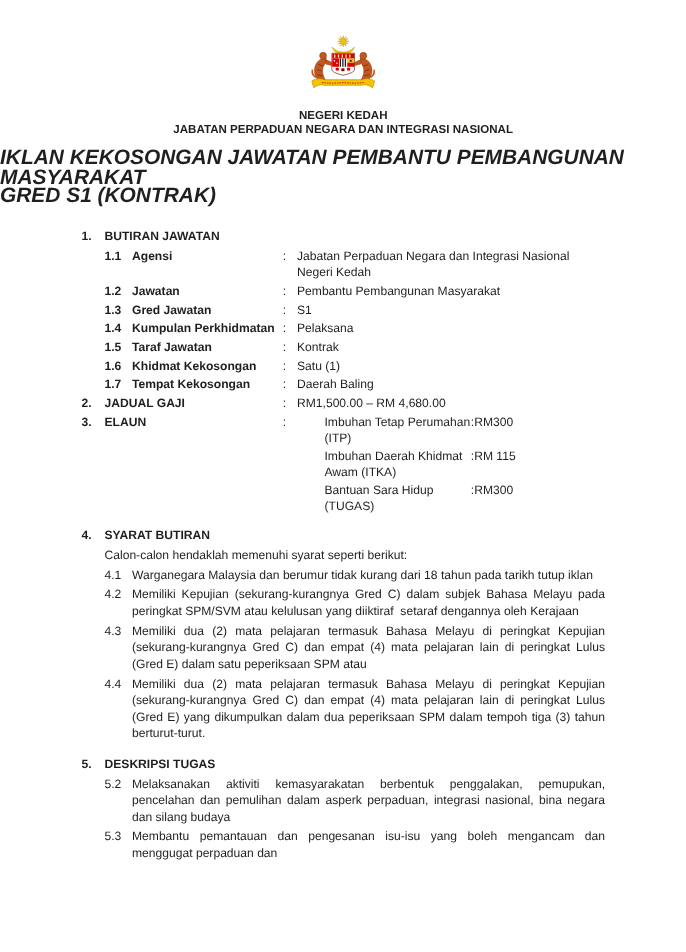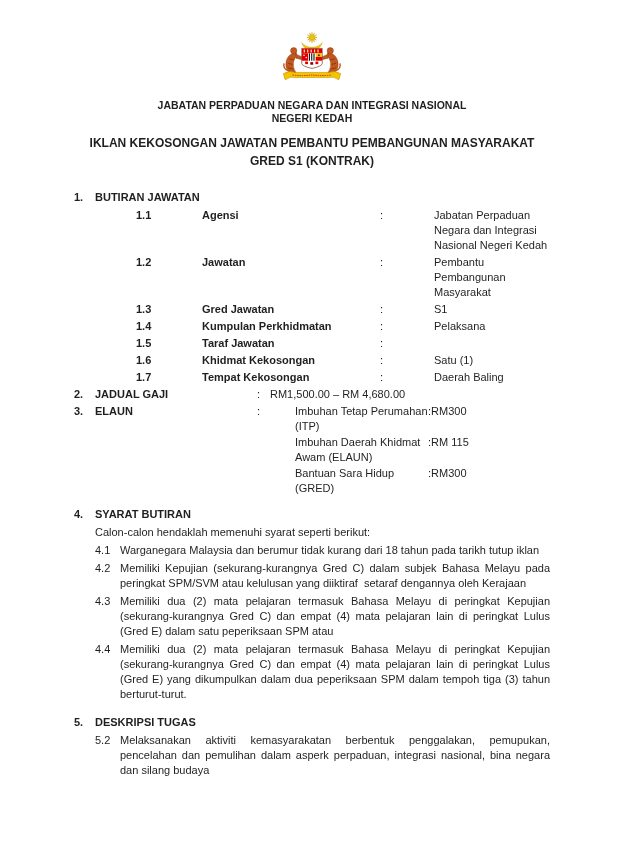--- a/index.html
+++ b/index.html
@@ -14,35 +14,36 @@
   .page { width:624px; height:865px; padding-top:30px; background:#fff; }
 
   .crest-wrap { display:flex; justify-content:center; height:62px; }
 
   .org-header {
     text-align:center; font-weight:bold;
     font-size:10.5px; line-height:12.5px;
     margin-top:7px; letter-spacing:0px;
   }
   .doc-title {
-    text-align:center; font-weight:bold;
-    font-size:12px; line-height:17.5px;
+    text-align:left; font-weight:bold;
+    font-size:19px; line-height:17.5px;
     margin-top:11px;
+    font-style:italic;
   }
 
   .content {
     margin:20px 74px 0 74px;
     font-size:11px; line-height:15px;
   }
 
   
   .sec-head { display:grid; grid-template-columns:21px 1fr; font-weight:bold; margin-bottom:3px; }
 
   
-  .kv-row { display:grid; grid-template-columns:21px 25px 137px 13px 1fr; margin-bottom:2px;gap:41px; }
+  .kv-row { display:grid; grid-template-columns:21px 25px 137px 13px 1fr; margin-bottom:2px; }
   .kv-row .num { font-weight:bold; grid-column:2; }
   .kv-row .lbl { font-weight:bold; }
 
   
   .sec-row { display:grid; grid-template-columns:21px 162px 13px 1fr; margin-bottom:2px; }
   .sec-row .num, .sec-row .lbl { font-weight:bold; }
 
   .elaun-item { display:grid; grid-template-columns:133px 1fr; margin-bottom:1px;margin-left:25px; }
 
   .sec { margin-top:2px; }
@@ -108,22 +109,22 @@
       <rect x="58" y="55" width="5" height="4.5" fill="#e00000"></rect>
       <rect x="67" y="56" width="5" height="4.5" fill="#8a0000"></rect>
       <rect x="76" y="55" width="5" height="4.5" fill="#e00000"></rect>
 
       <path d="M20 76 Q30 70 40 74 L100 74 Q110 70 120 76 L117 87 Q108 80 99 83 L41 83 Q32 80 23 87 Z" fill="#f5c400" stroke="#b98e00" stroke-width="1"></path>
       <path d="M36 78.5 Q55 80.5 70 78.5 Q88 80.5 104 78.5" fill="none" stroke="#cc2200" stroke-width="1.6" stroke-dasharray="2.5 1.5"></path>
     </svg>
   </div>
 
   <div class="org-header">
+    <div>NEGERI KEDAH</div>
     <div>JABATAN PERPADUAN NEGARA DAN INTEGRASI NASIONAL</div>
-    <div>NEGERI KEDAH</div>
   </div>
 
   <div class="doc-title">
     <div>IKLAN KEKOSONGAN JAWATAN PEMBANTU PEMBANGUNAN MASYARAKAT</div>
     <div>GRED S1 (KONTRAK)</div>
   </div>
 
   <div class="content">
 
     <div class="sec">
@@ -153,20 +154,21 @@
       <div class="kv-row">
         <span class="num">1.4</span>
         <span class="lbl">Kumpulan Perkhidmatan</span>
         <span class="colon">:</span>
         <span class="val">Pelaksana</span>
       </div>
       <div class="kv-row">
         <span class="num">1.5</span>
         <span class="lbl">Taraf Jawatan</span>
         <span class="colon">:</span>
+        <span class="val">Kontrak</span>
       </div>
       <div class="kv-row">
         <span class="num">1.6</span>
         <span class="lbl">Khidmat Kekosongan</span>
         <span class="colon">:</span>
         <span class="val">Satu (1)</span>
       </div>
       <div class="kv-row">
         <span class="num">1.7</span>
         <span class="lbl">Tempat Kekosongan</span>
@@ -190,28 +192,28 @@
         <span class="elaun-item">
           <span>
             <div>Imbuhan Tetap Perumahan</div>
             <div>(ITP)</div>
           </span>
           <span>:RM300</span>
         </span>
         <span class="elaun-item">
           <span>
             <div>Imbuhan Daerah Khidmat</div>
-            <div>Awam (ELAUN)</div>
+            <div>Awam (ITKA)</div>
           </span>
           <span>:RM 115</span>
         </span>
         <span class="elaun-item">
           <span>
             <div>Bantuan Sara Hidup</div>
-            <div>(GRED)</div>
+            <div>(TUGAS)</div>
           </span>
           <span>:RM300</span>
         </span>
       </span>
     </div>
 
     <div class="sec sec-gap">
       <div class="sec-head">
         <span>4.</span>
         <span>SYARAT BUTIRAN</span>
@@ -239,16 +241,20 @@
     <div class="sec sec-gap-lg">
       <div class="sec-head">
         <span>5.</span>
         <span>DESKRIPSI TUGAS</span>
       </div>
 
       <div class="li-row">
         <span>5.2</span>
         <span class="body">Melaksanakan aktiviti kemasyarakatan berbentuk penggalakan, pemupukan, pencelahan dan pemulihan dalam asperk perpaduan, integrasi nasional, bina negara dan silang budaya</span>
       </div>
+      <div class="li-row">
+        <span>5.3</span>
+        <span class="body">Membantu pemantauan dan pengesanan isu-isu yang boleh mengancam dan menggugat perpaduan dan</span>
+      </div>
     </div>
 
   </div>
 </div>
 
 </body></html>

